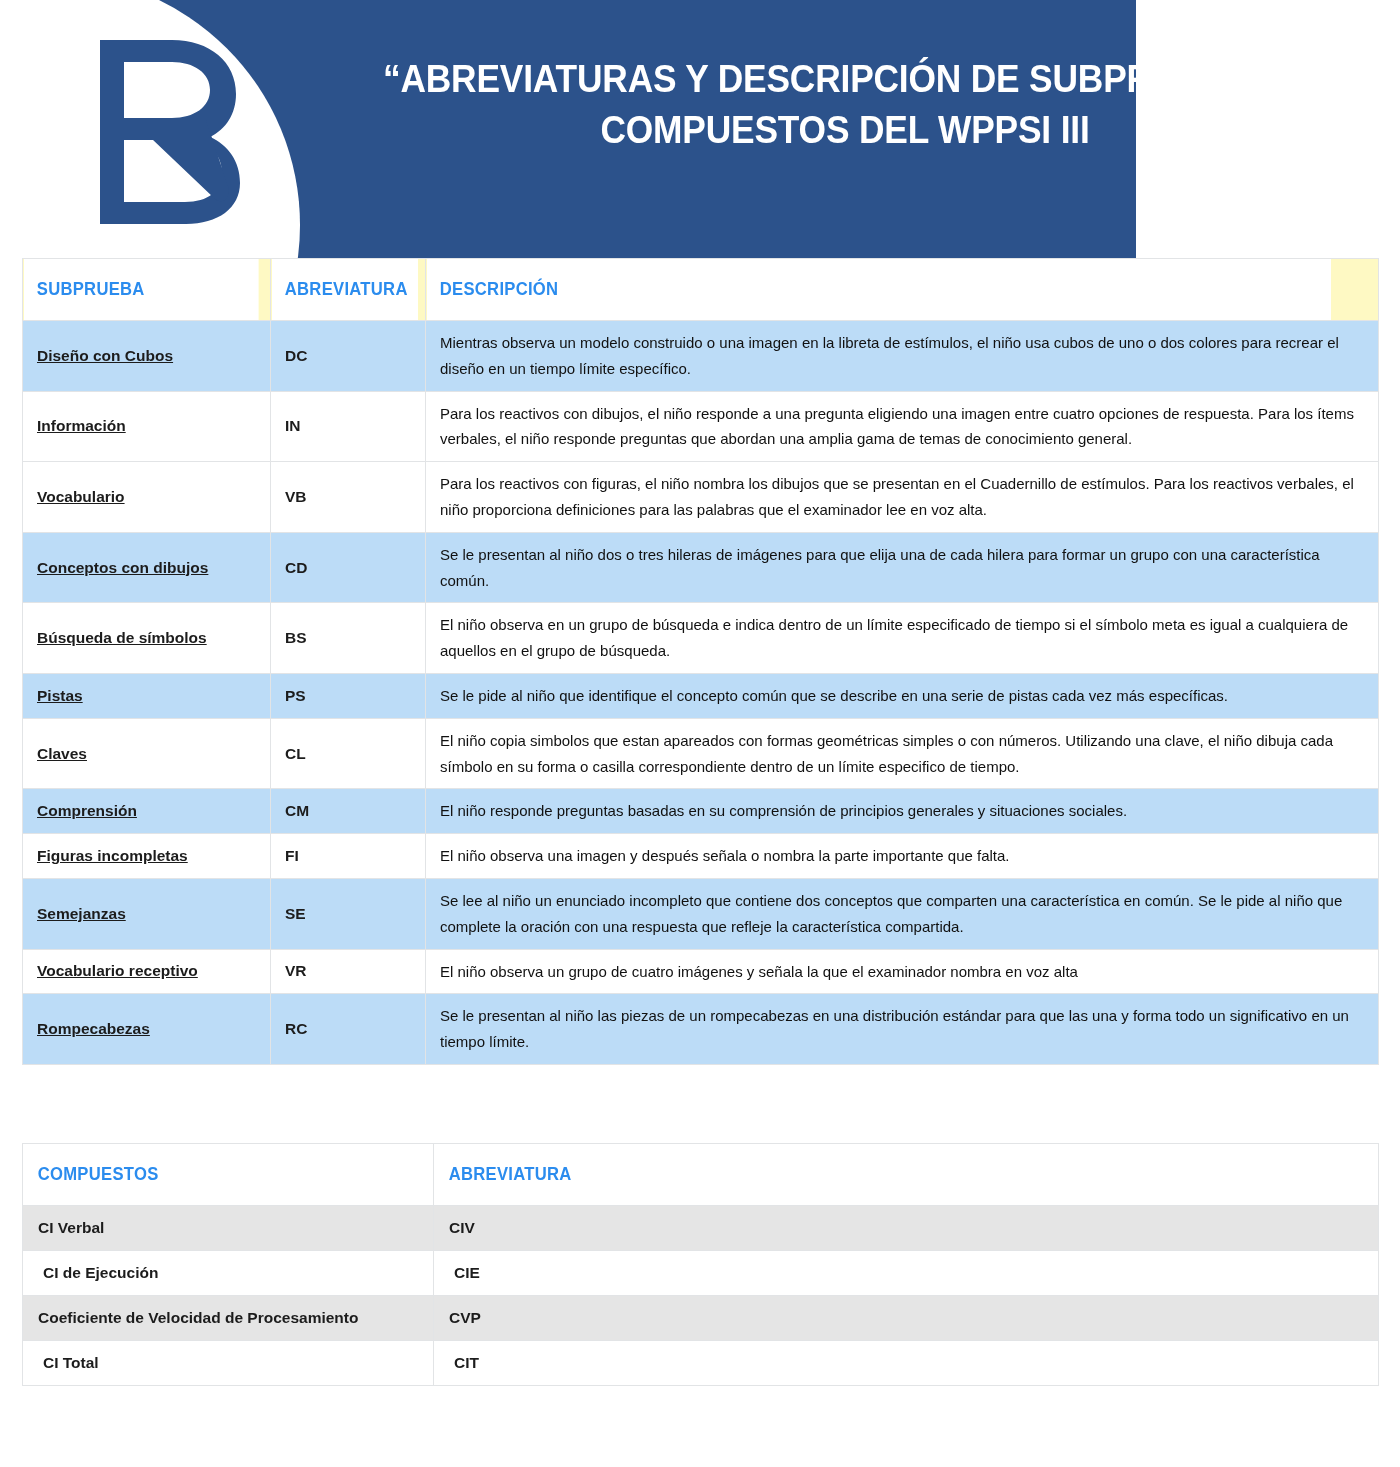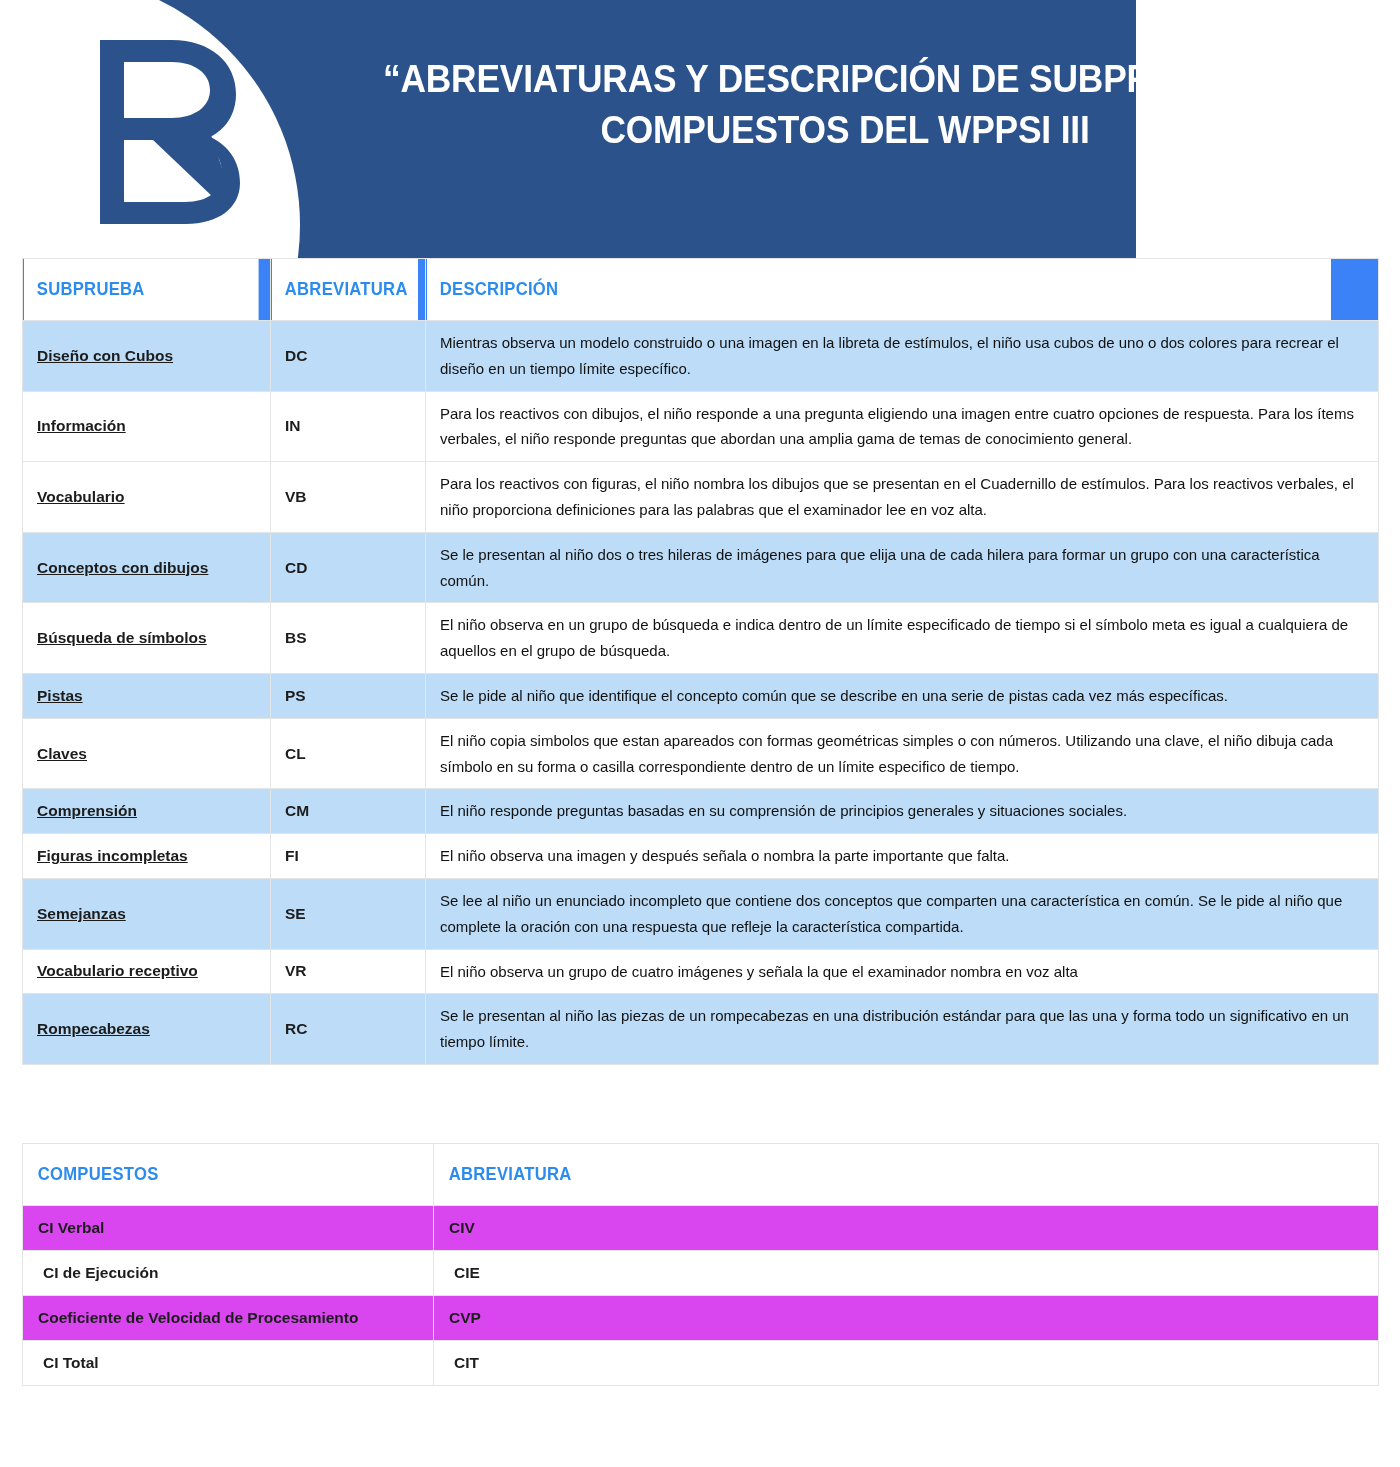--- a/index.html
+++ b/index.html
@@ -72,21 +72,21 @@
     transform-origin: center top;
   }
 
   
   .table-wrap { padding: 0 22px; }
 
   table.dt {
     border-collapse: collapse;
     width: 1356px;
     table-layout: fixed;
-    background: #3b82f6;
+    background: #fef9c3;
   }
   table.dt td, table.dt th {
     border: 1px solid #e2e4e6;
     text-align: left;
     vertical-align: middle;
     padding: 9px 14px;
   }
   table.dt thead th {
     background: #ffffff;
     color: #2B8CEE;
@@ -145,21 +145,21 @@
     padding: 20px 14px 20px 15px;
     transform: scaleX(0.95);
     transform-origin: left center;
   }
   table.ct tbody td {
     font-size: 15.5px;
     font-weight: bold;
     color: #1c1c1c;
     padding: 13px 14px 13px 15px;
   }
-  table.ct tbody tr.alt td { background: #d946ef; }
+  table.ct tbody tr.alt td { background: #e5e5e5; }
   table.ct tbody tr.plain td { background: #ffffff; padding-left: 20px; }
   .t-comp col.k1 { width: 411px; }
   .t-comp col.k2 { width: 945px; }
 </style>
 </head>
 <body>
 
 <div class="banner">
   <div class="banner-blue"></div>
   <div class="banner-notch"></div>

